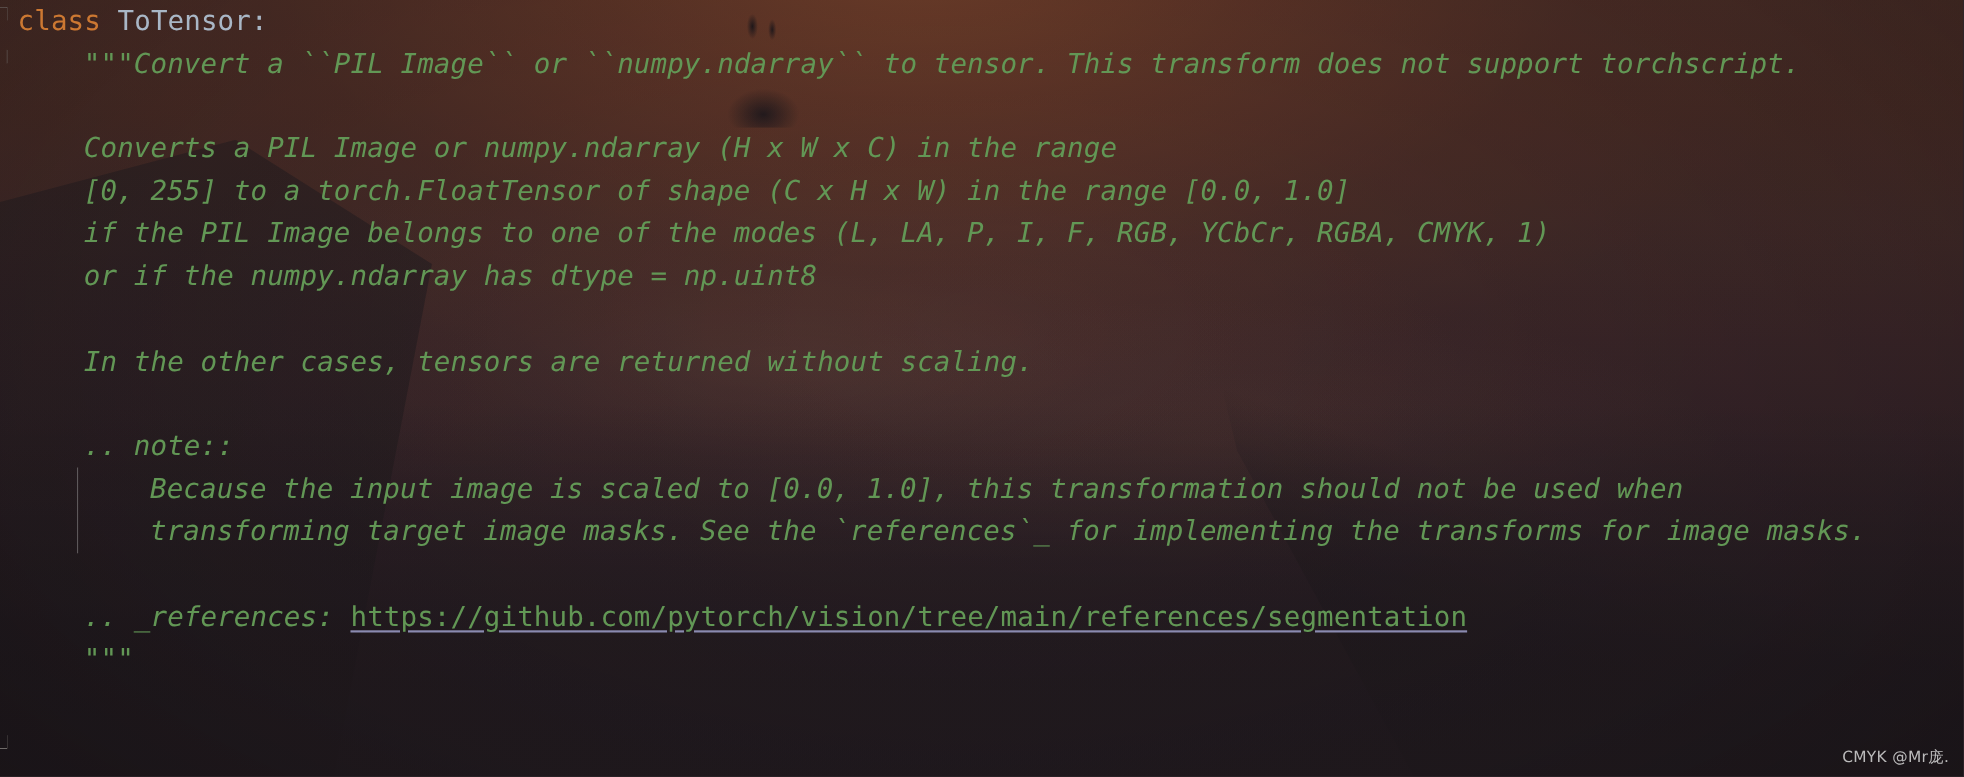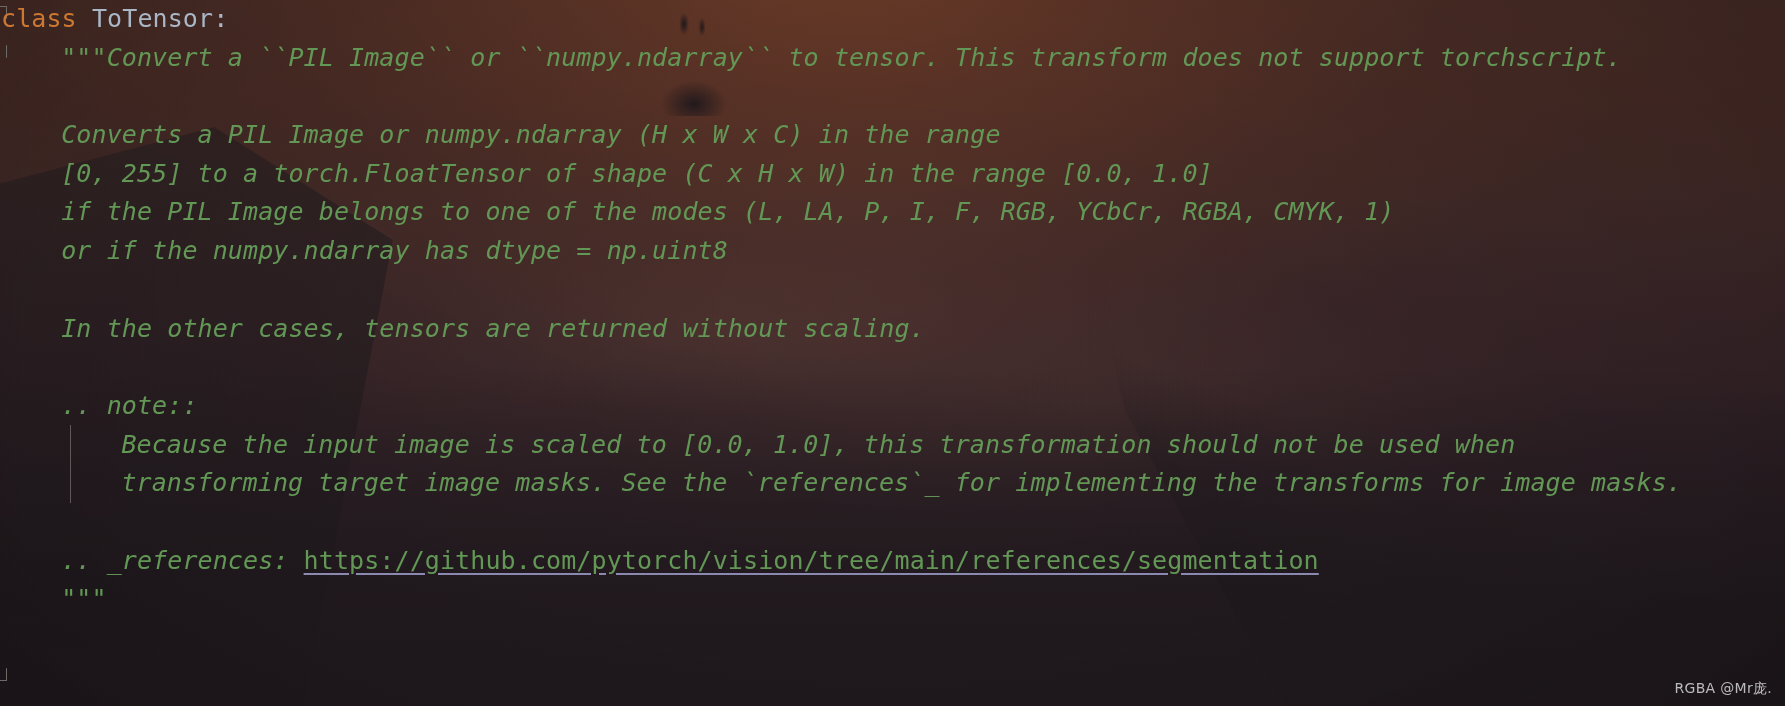--- a/index.html
+++ b/index.html
@@ -136,21 +136,21 @@
     z-index: 5;
     width: 100%;
     font-family: "DejaVu Sans Mono", "Liberation Mono", monospace;
     font-size: 25px;
     line-height: 38.7px;
     white-space: pre;
     letter-spacing: 0.1px;
   }
   .line {
     height: 38.7px;
-    padding-left: 1px;
+    padding-left: 16px;
     white-space: pre;
   }
   .tok-kw      { color: #cc7832; }
   .tok-class   { color: #a9b7c6; }
   .tok-punct   { color: #a9b7c6; }
   .tok-doc     { color: #629755; font-style: italic; }
   .tok-link    {
     color: #629755;
     text-decoration: underline;
     text-decoration-color: #8a8ab0;
@@ -189,15 +189,15 @@
   <div class="gutter">
     <div class="fold-marker open" style="top:6px"></div>
     <div class="fold-marker mid" style="top:45px"></div>
     <div class="fold-marker close" style="top:668px"></div>
   </div>
 
   <div class="indent-guide" style="left:70px; top:425px; height:78px;"></div>
 
   <div class="code"><div class="line"><span style="display: inline-block; width: 0px;"></span><span class="tok-kw">class</span><span class="tok-punct"> </span><span class="tok-class">ToTensor</span><span class="tok-punct">:</span></div><div class="line"><span style="display: inline-block; width: 60.2px;"></span><span class="tok-doc">"""Convert a ``PIL Image`` or ``numpy.ndarray`` to tensor. This transform does not support torchscript.</span></div><div class="line">&nbsp;</div><div class="line"><span style="display: inline-block; width: 60.2px;"></span><span class="tok-doc">Converts a PIL Image or numpy.ndarray (H x W x C) in the range</span></div><div class="line"><span style="display: inline-block; width: 60.2px;"></span><span class="tok-doc">[0, 255] to a torch.FloatTensor of shape (C x H x W) in the range [0.0, 1.0]</span></div><div class="line"><span style="display: inline-block; width: 60.2px;"></span><span class="tok-doc">if the PIL Image belongs to one of the modes (L, LA, P, I, F, RGB, YCbCr, RGBA, CMYK, 1)</span></div><div class="line"><span style="display: inline-block; width: 60.2px;"></span><span class="tok-doc">or if the numpy.ndarray has dtype = np.uint8</span></div><div class="line">&nbsp;</div><div class="line"><span style="display: inline-block; width: 60.2px;"></span><span class="tok-doc">In the other cases, tensors are returned without scaling.</span></div><div class="line">&nbsp;</div><div class="line"><span style="display: inline-block; width: 60.2px;"></span><span class="tok-doc">.. note::</span></div><div class="line"><span style="display: inline-block; width: 120.4px;"></span><span class="tok-doc">Because the input image is scaled to [0.0, 1.0], this transformation should not be used when</span></div><div class="line"><span style="display: inline-block; width: 120.4px;"></span><span class="tok-doc">transforming target image masks. See the `references`_ for implementing the transforms for image masks.</span></div><div class="line">&nbsp;</div><div class="line"><span style="display: inline-block; width: 60.2px;"></span><span class="tok-doc">.. _references: </span><span class="tok-link">https://github.com/pytorch/vision/tree/main/references/segmentation</span></div><div class="line"><span style="display: inline-block; width: 60.2px;"></span><span class="tok-doc">"""</span></div></div>
 
-  <div class="watermark">RGBA @Mr庞.</div>
+  <div class="watermark">CMYK @Mr庞.</div>
 
 </div>
 
 </body></html>

